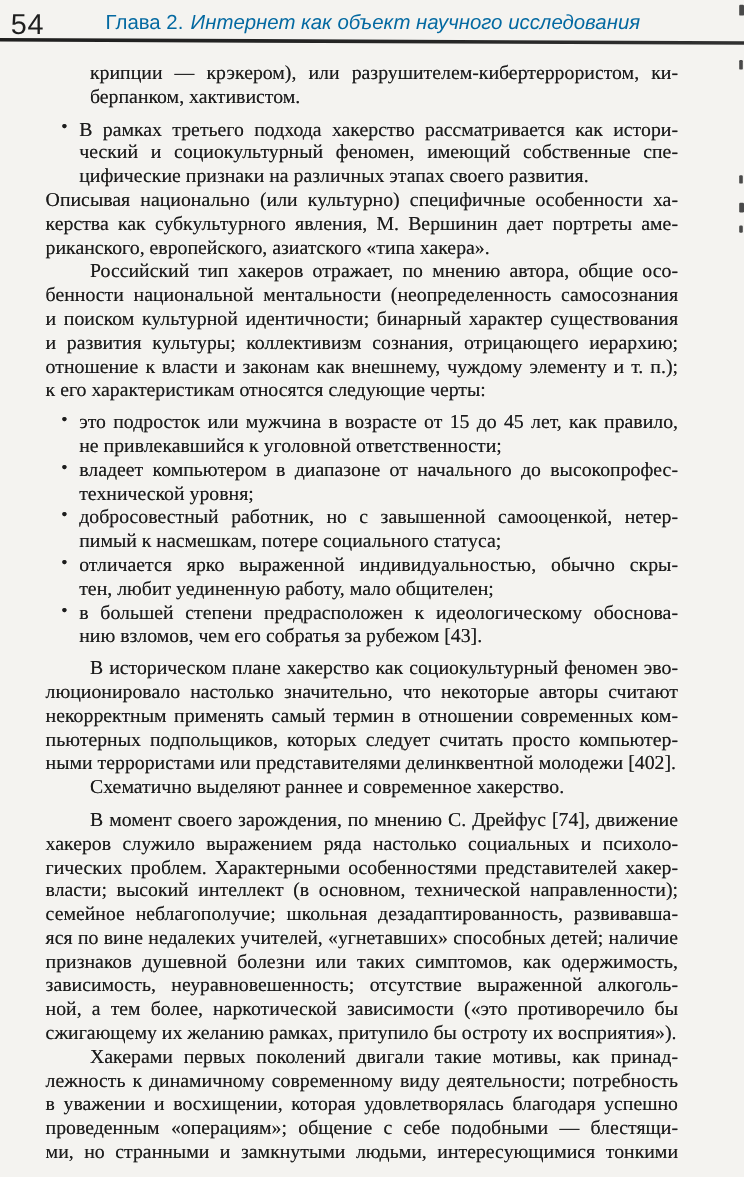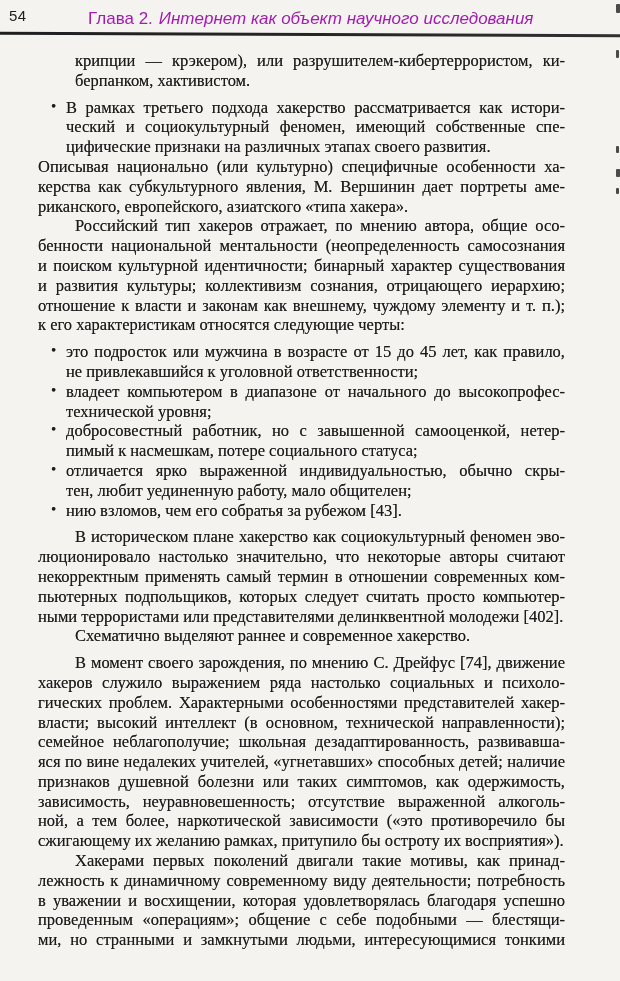--- a/index.html
+++ b/index.html
@@ -15,31 +15,31 @@
   
   .running-head {
     position: absolute;
     top: 0; left: 0; right: 0;
     height: 37px;
   }
   .page-number {
     position: absolute;
     left: 9px; top: 7px;
     font-family: "Liberation Sans", sans-serif;
-    font-size: 15px;
+    font-size: 24px;
     letter-spacing: 0.5px;
     color: #1e1e1e;
   }
   .head-title {
     position: absolute;
     left: 88px; top: 9px;
     width: 460px;
     font-family: "Liberation Sans", sans-serif;
     font-size: 17px;
-    color: #a21caf;
+    color: #0369a1;
     white-space: nowrap;
   }
   .head-title .chapter-label { font-style: normal; margin-right: 6px; }
   .head-title .chapter-name  { font-style: italic; }
   .head-rule {
     position: absolute;
     top: 33px; left: 0; right: 0;
     height: 3px;
     background: linear-gradient(to right, #1f1f1f 0%, #262626 60%, #303030 100%);
     transform: rotate(0.25deg);
@@ -146,20 +146,21 @@
       <div class="blk bullet">
         <span class="bullet-marker">•</span>
         <div class="bullet-body">
           <div class="line">отличается ярко выраженной индивидуальностью, обычно скры-</div>
           <div class="line last">тен, любит уединенную работу, мало общителен;</div>
         </div>
       </div>
       <div class="blk bullet">
         <span class="bullet-marker">•</span>
         <div class="bullet-body">
+          <div class="line">в большей степени предрасположен к идеологическому обоснова-</div>
           <div class="line last">нию взломов, чем его собратья за рубежом [43].</div>
         </div>
       </div>
       <div class="blk para indent gap">
         <div class="line first-indent">В историческом плане хакерство как социокультурный феномен эво-</div>
         <div class="line">люционировало настолько значительно, что некоторые авторы считают</div>
         <div class="line">некорректным применять самый термин в отношении современных ком-</div>
         <div class="line">пьютерных подпольщиков, которых следует считать просто компьютер-</div>
         <div class="line last">ными террористами или представителями делинквентной молодежи [402].</div>
       </div>

